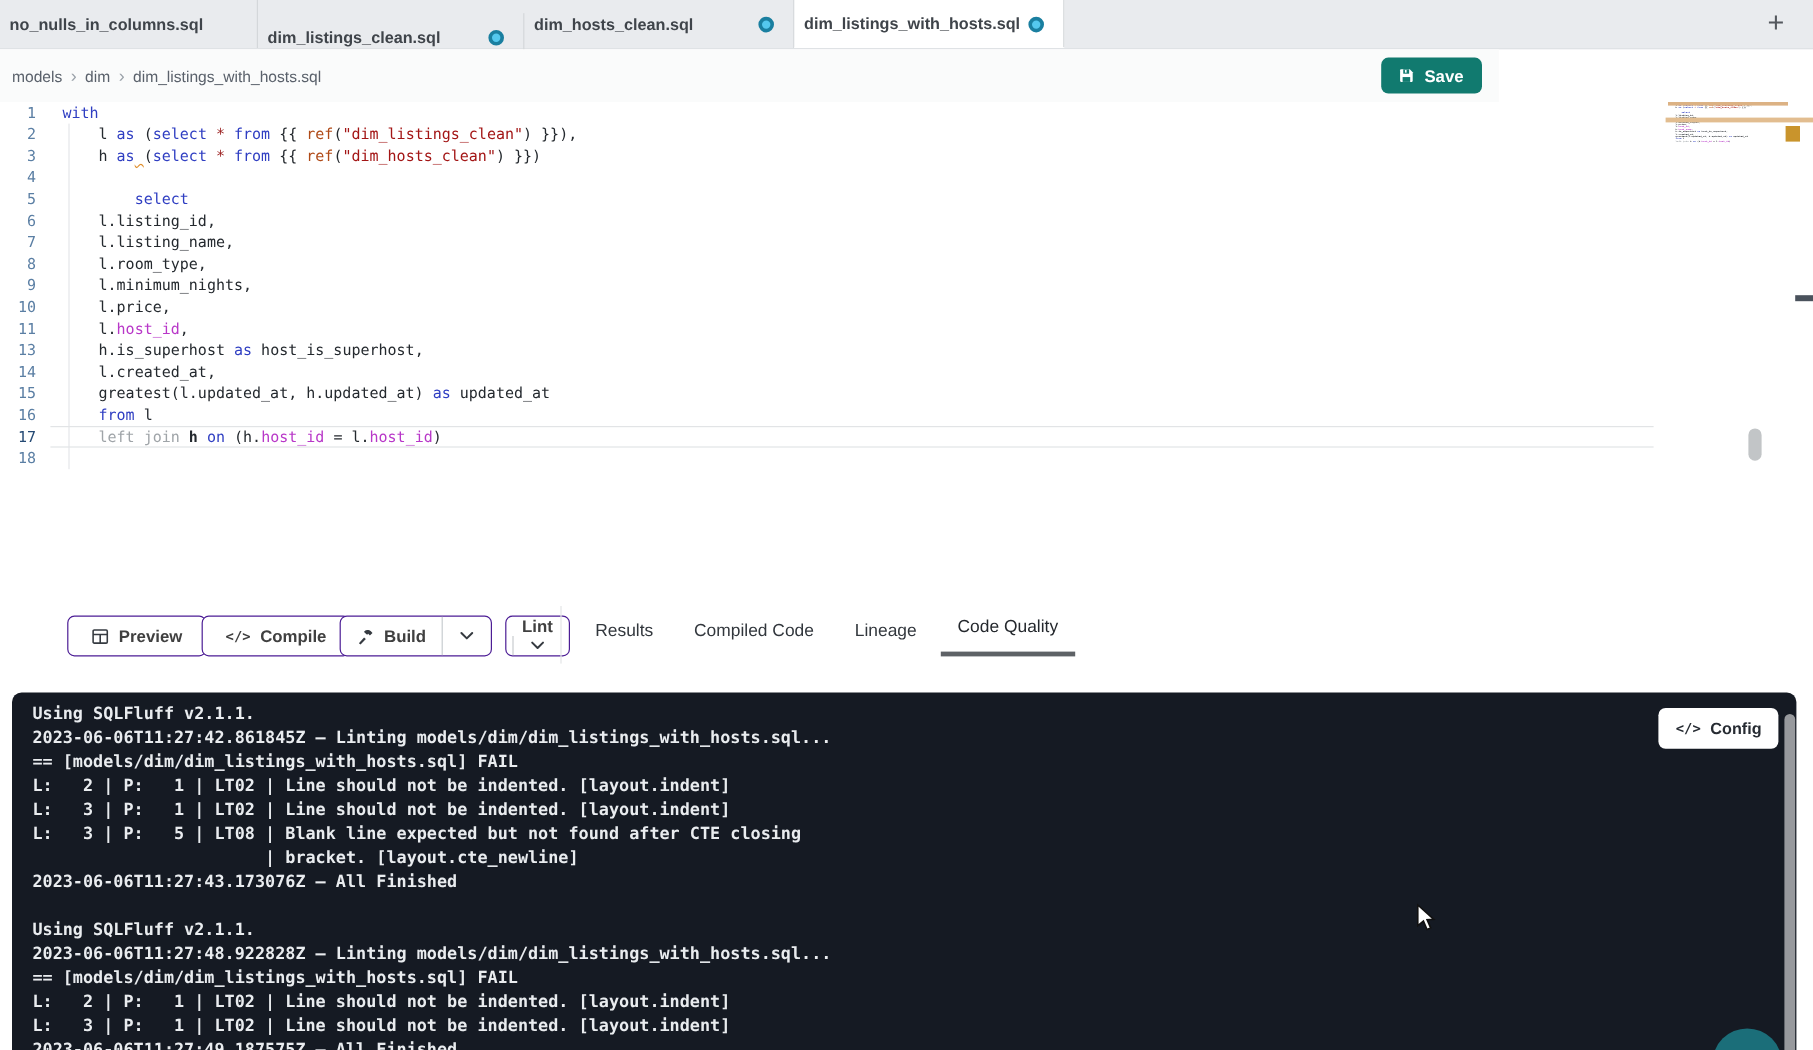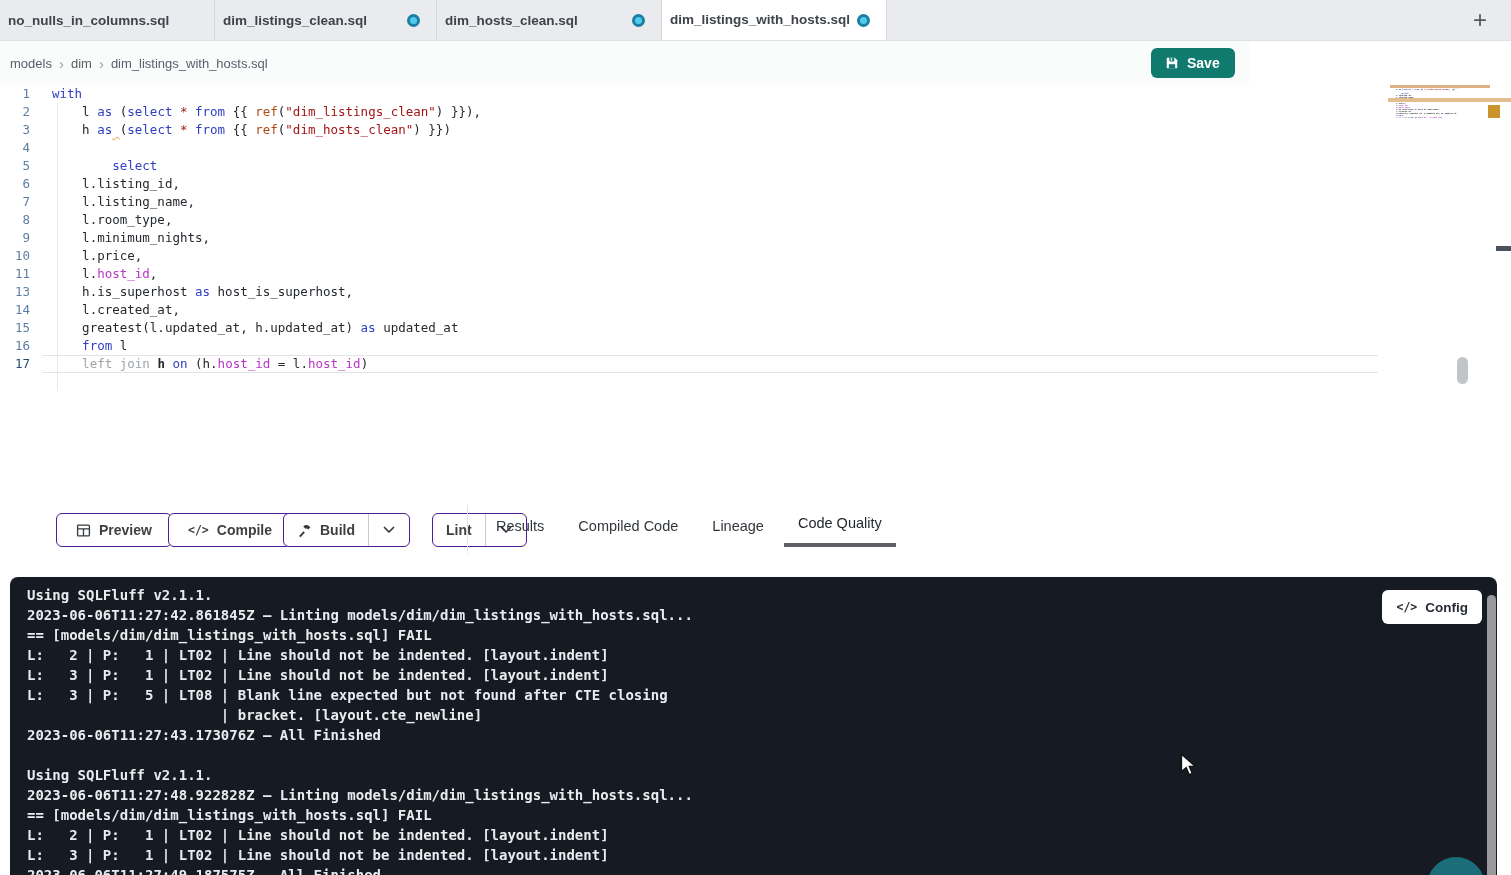--- a/index.html
+++ b/index.html
@@ -100,21 +100,21 @@
 </head>
 <body>
 
 <div class="app">
 
   <div class="tabbar">
     <div id="tabs" style="display:flex;">
         <div class="tab" style="width: 215px;">
           <span class="tab-label">no_nulls_in_columns.sql</span>
         </div>
-        <div class="tab" style="width: 222px;">
+        <div class="tab" style="width: 222px; margin-top: 11px;">
           <span class="tab-label">dim_listings_clean.sql</span>
           <span class="dot"></span>
         </div>
         <div class="tab" style="width: 225px;">
           <span class="tab-label">dim_hosts_clean.sql</span>
           <span class="dot"></span>
         </div>
         <div class="tab active" style="width: 225px;">
           <span class="tab-label">dim_listings_with_hosts.sql</span>
           <span class="dot"></span>
@@ -203,20 +203,24 @@
           <span class="ln">15</span>
           <span class="ct"><span class="tk-pl">    greatest(l.updated_at, h.updated_at) </span><span class="tk-kw">as</span><span class="tk-pl"> updated_at</span></span>
         </div>
         <div class="cl">
           <span class="ln">16</span>
           <span class="ct"><span class="tk-pl">    </span><span class="tk-kw">from</span><span class="tk-pl"> l</span></span>
         </div>
         <div class="cl active">
           <span class="ln ln-active">17</span>
           <span class="ct"><span class="tk-pl">    </span><span class="tk-gray">left join</span><span class="tk-pl"> </span><span class="tk-bold">h</span><span class="tk-pl"> </span><span class="tk-kw">on</span><span class="tk-pl"> (h.</span><span class="tk-col">host_id</span><span class="tk-pl"> = l.</span><span class="tk-col">host_id</span><span class="tk-pl">)</span></span>
+        </div>
+        <div class="cl">
+          <span class="ln">18</span>
+          <span class="ct"></span>
         </div>
       </div>
     <div class="minimap">
       <div id="minimap-inner">
           <div class="mm-line"><span class="ct"><span class="tk-kw">with</span></span></div>
           <div class="mm-line"><span class="ct"><span class="tk-pl">    l </span><span class="tk-kw">as</span><span class="tk-pl"> (</span><span class="tk-kw">select</span><span class="tk-op"> * </span><span class="tk-kw">from</span><span class="tk-pl"> {{ </span><span class="tk-fn">ref</span><span class="tk-pl">(</span><span class="tk-str">"dim_listings_clean"</span><span class="tk-pl">) }}),</span></span></div>
           <div class="mm-line"><span class="ct"><span class="tk-pl">    h </span><span class="tk-kw">as</span><span class="tk-sq"> </span><span class="tk-pl">(</span><span class="tk-kw">select</span><span class="tk-op"> * </span><span class="tk-kw">from</span><span class="tk-pl"> {{ </span><span class="tk-fn">ref</span><span class="tk-pl">(</span><span class="tk-str">"dim_hosts_clean"</span><span class="tk-pl">) }})</span></span></div>
           <div class="mm-line"><span class="ct"></span></div>
           <div class="mm-line"><span class="ct"><span class="tk-pl">        </span><span class="tk-kw">select</span></span></div>
           <div class="mm-line"><span class="ct"><span class="tk-pl">    l.listing_id,</span></span></div>
@@ -273,21 +277,21 @@
       </span>
       <span class="chev-seg">
         <span style="display:flex;">
           <svg viewBox="0 0 12 8" width="12" height="8" fill="none" stroke="#363b41" stroke-width="1.7" stroke-linecap="round" stroke-linejoin="round">
               <path d="M1.5 1.5L6 6l4.5-4.5"></path>
             </svg>
         </span>
       </span>
     </div>
 
-    <div class="tbtn" style="left:384px;">
+    <div class="tbtn" style="left:373px;flex-direction:column;">
       <span class="seg">
         <span>Lint</span>
       </span>
       <span class="chev-seg">
         <span style="display:flex;">
           <svg viewBox="0 0 12 8" width="12" height="8" fill="none" stroke="#363b41" stroke-width="1.7" stroke-linecap="round" stroke-linejoin="round">
               <path d="M1.5 1.5L6 6l4.5-4.5"></path>
             </svg>
         </span>
       </span>

